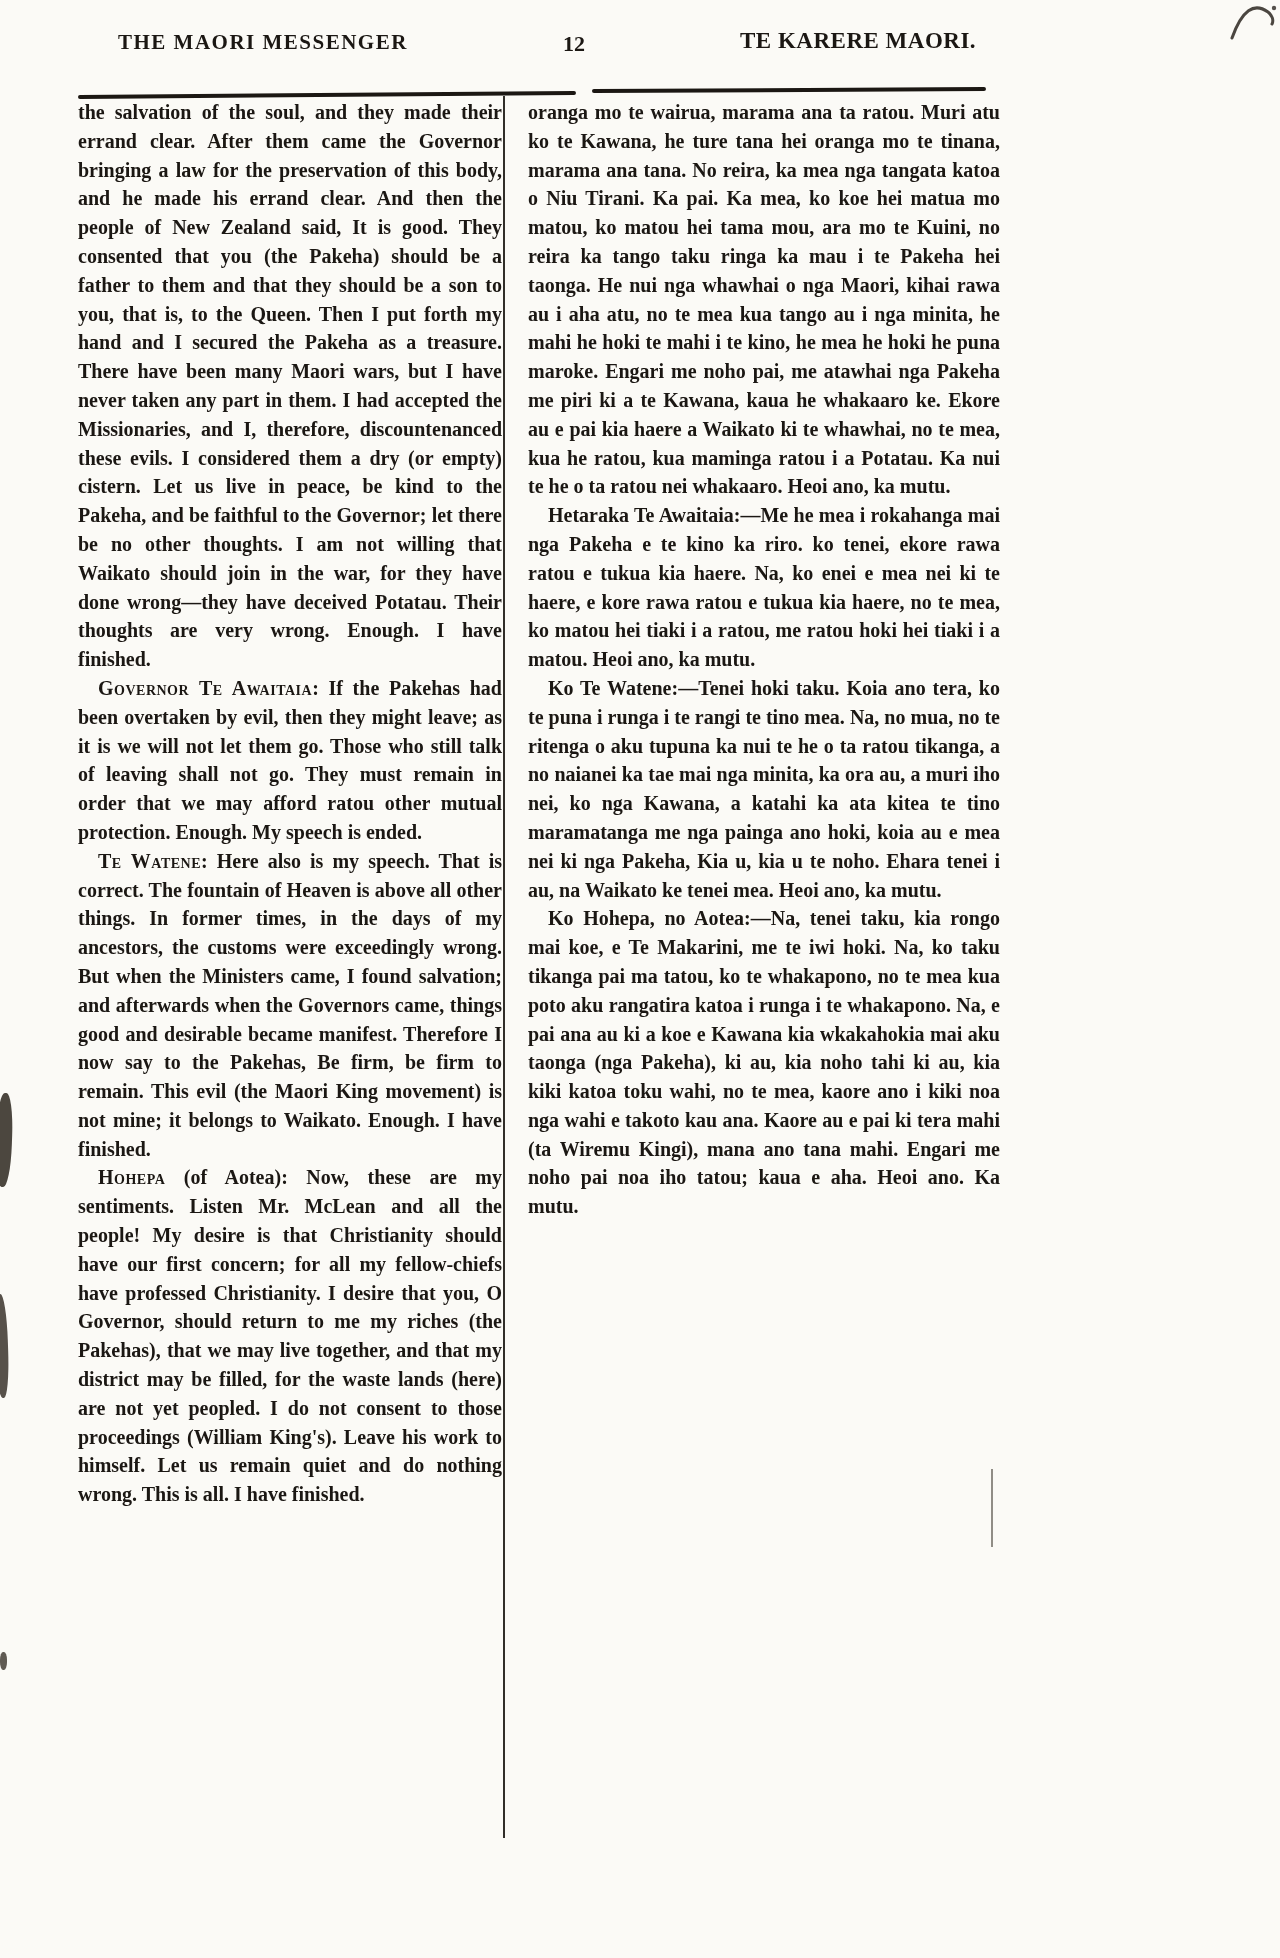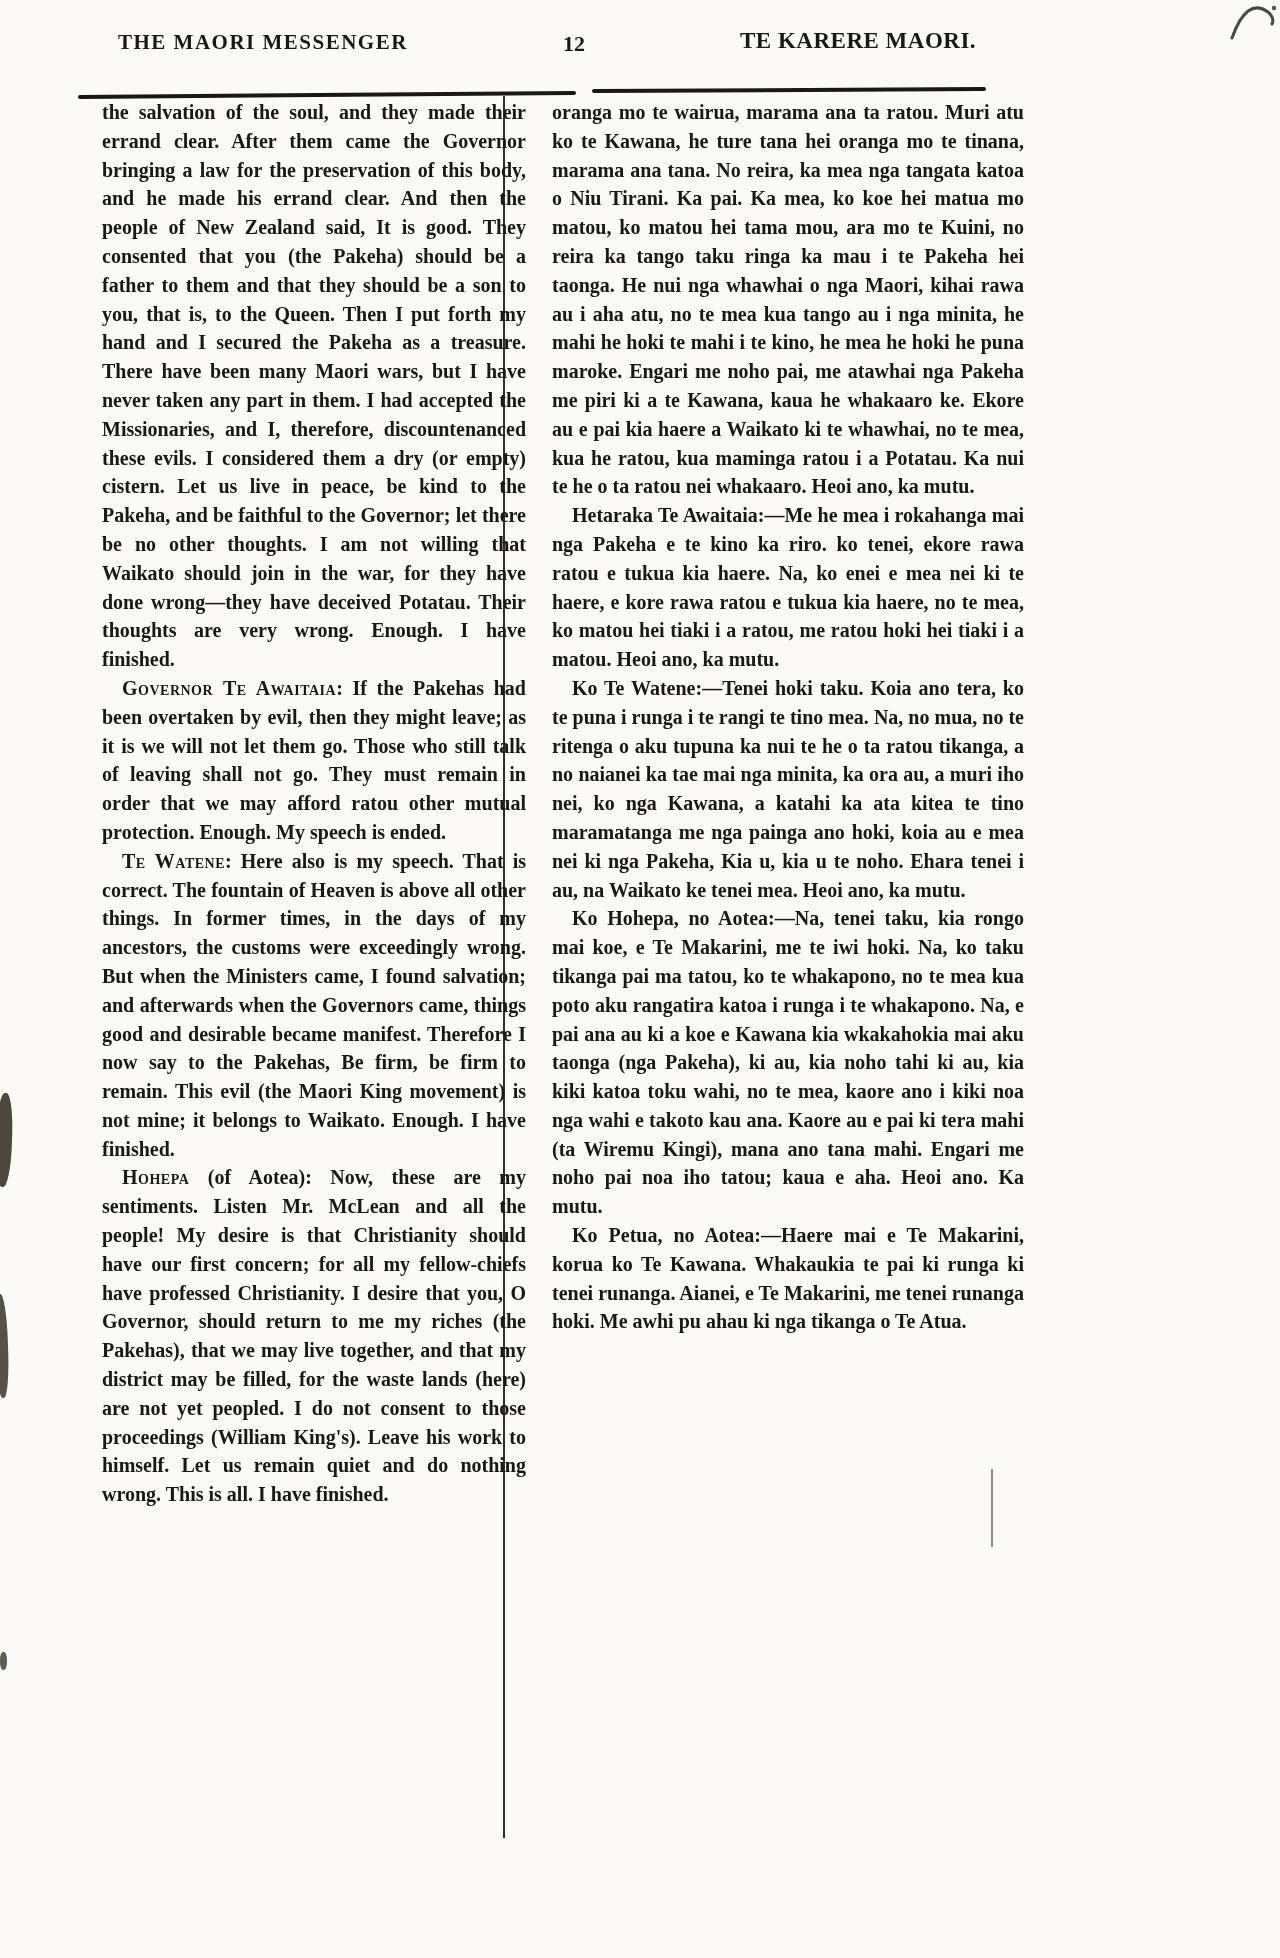--- a/index.html
+++ b/index.html
@@ -37,21 +37,20 @@
   .col-divider {
     position: absolute; top: 96px; left: 503px;
     width: 2px; height: 1742px;
     background: var(--ink, #1b1713);
     opacity: 0.9;
   }
   
   .col {
     position: absolute; top: 98px;
     text-align: justify;
-    margin-left: 24px;
   }
   .col-english { left: 78px;  width: 424px; }
   .col-maori   { left: 528px; width: 472px; }
   p.para {
     margin: 0;
     font-size: 20px;
     line-height: 28.8px;
     font-weight: bold;
     text-align: justify;
   }
@@ -107,23 +106,20 @@
     </p>
     <p class="para indent gap-above">
       <span>Hetaraka Te Awaitaia:—Me he mea i rokahanga mai nga Pakeha e te kino ka riro. ko tenei, ekore rawa ratou e tukua kia haere. Na, ko enei e mea nei ki te haere, e kore rawa ratou e tukua kia haere, no te mea, ko matou hei tiaki i a ratou, me ratou hoki hei tiaki i a matou. Heoi ano, ka mutu.</span>
     </p>
     <p class="para indent">
       <span>Ko Te Watene:—Tenei hoki taku. Koia ano tera, ko te puna i runga i te rangi te tino mea. Na, no mua, no te ritenga o aku tupuna ka nui te he o ta ratou tikanga, a no naianei ka tae mai nga minita, ka ora au, a muri iho nei, ko nga Kawana, a katahi ka ata kitea te tino maramatanga me nga painga ano hoki, koia au e mea nei ki nga Pakeha, Kia u, kia u te noho. Ehara tenei i au, na Waikato ke tenei mea. Heoi ano, ka mutu.</span>
     </p>
     <p class="para indent gap-above">
       <span>Ko Hohepa, no Aotea:—Na, tenei taku, kia rongo mai koe, e Te Makarini, me te iwi hoki. Na, ko taku tikanga pai ma tatou, ko te whakapono, no te mea kua poto aku rangatira katoa i runga i te whakapono. Na, e pai ana au ki a koe e Kawana kia wkakahokia mai aku taonga (nga Pakeha), ki au, kia noho tahi ki au, kia kiki katoa toku wahi, no te mea, kaore ano i kiki noa nga wahi e takoto kau ana. Kaore au e pai ki tera mahi (ta Wiremu Kingi), mana ano tana mahi. Engari me noho pai noa iho tatou; kaua e aha. Heoi ano. Ka mutu.</span>
     </p>
-    <p class="para indent">
-      <span>Ko Petua, no Aotea:—Haere mai e Te Makarini, korua ko Te Kawana. Whakaukia te pai ki runga ki tenei runanga. Aianei, e Te Makarini, me tenei runanga hoki. Me awhi pu ahau ki nga tikanga o Te Atua.</span>
-    </p>
   </div>
 
   <div class="smudge smudge-1"></div>
   <div class="smudge smudge-2"></div>
   <div class="smudge smudge-3"></div>
   <div class="streak-right"></div>
   <svg class="ink-squiggle" width="52" height="42" viewBox="0 0 52 42">
     <path d="M4,38 C14,10 26,2 40,12 C44,15 46,20 44,24" fill="none" stroke="#2c2620" stroke-width="3" stroke-linecap="round" opacity="0.85"></path>
     <circle cx="46" cy="8" r="2.2" fill="#2c2620" opacity="0.8"></circle>
   </svg>

